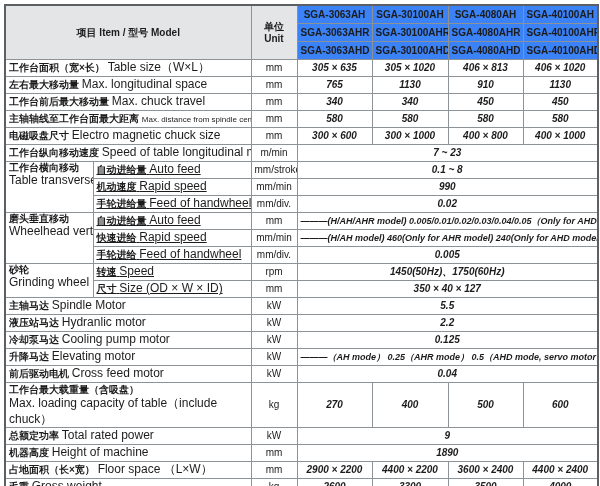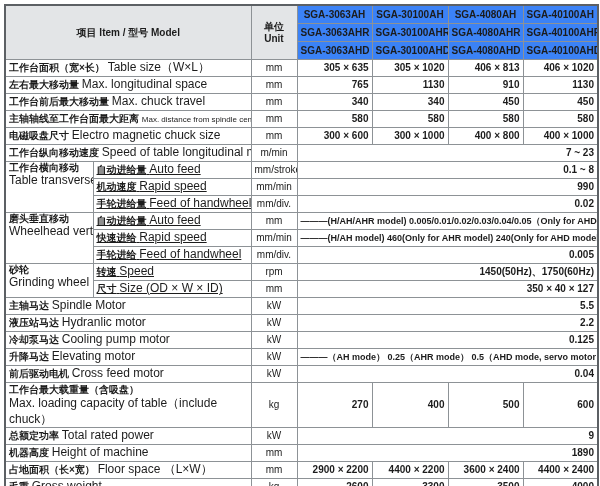--- a/index.html
+++ b/index.html
@@ -43,21 +43,21 @@
   td.item { text-align: left; padding-left: 8px; }
   td.group {
     text-align: left; padding-left: 5px;
     vertical-align: top;
     white-space: normal;
     line-height: 1.5;
     margin-top: 35px;
   }
   td.sub { text-align: left; padding-left: 8px; text-decoration: underline; }
   td.unit { text-align: center; font-size: 9px; padding: 0 1px; }
-  td.val  { text-align: right; font-weight: bold; }
+  td.val  { text-align: center; font-weight: bold; font-style: italic; }
   td.val.long { font-weight: bold; font-size: 9px; letter-spacing: 0; }
   td.item.twoline { white-space: normal; line-height: 1.3; margin-left: 15px; }
   .zh { font-weight: bold; font-size: 10px; }
   .en { font-weight: normal; font-size: 12px; }
   .en-small { font-weight: normal; font-size: 8px; }
   tr.tall td { height: 32px; }
   tr.norm td { height: 16px; }
 </style>
 </head>
 <body>

